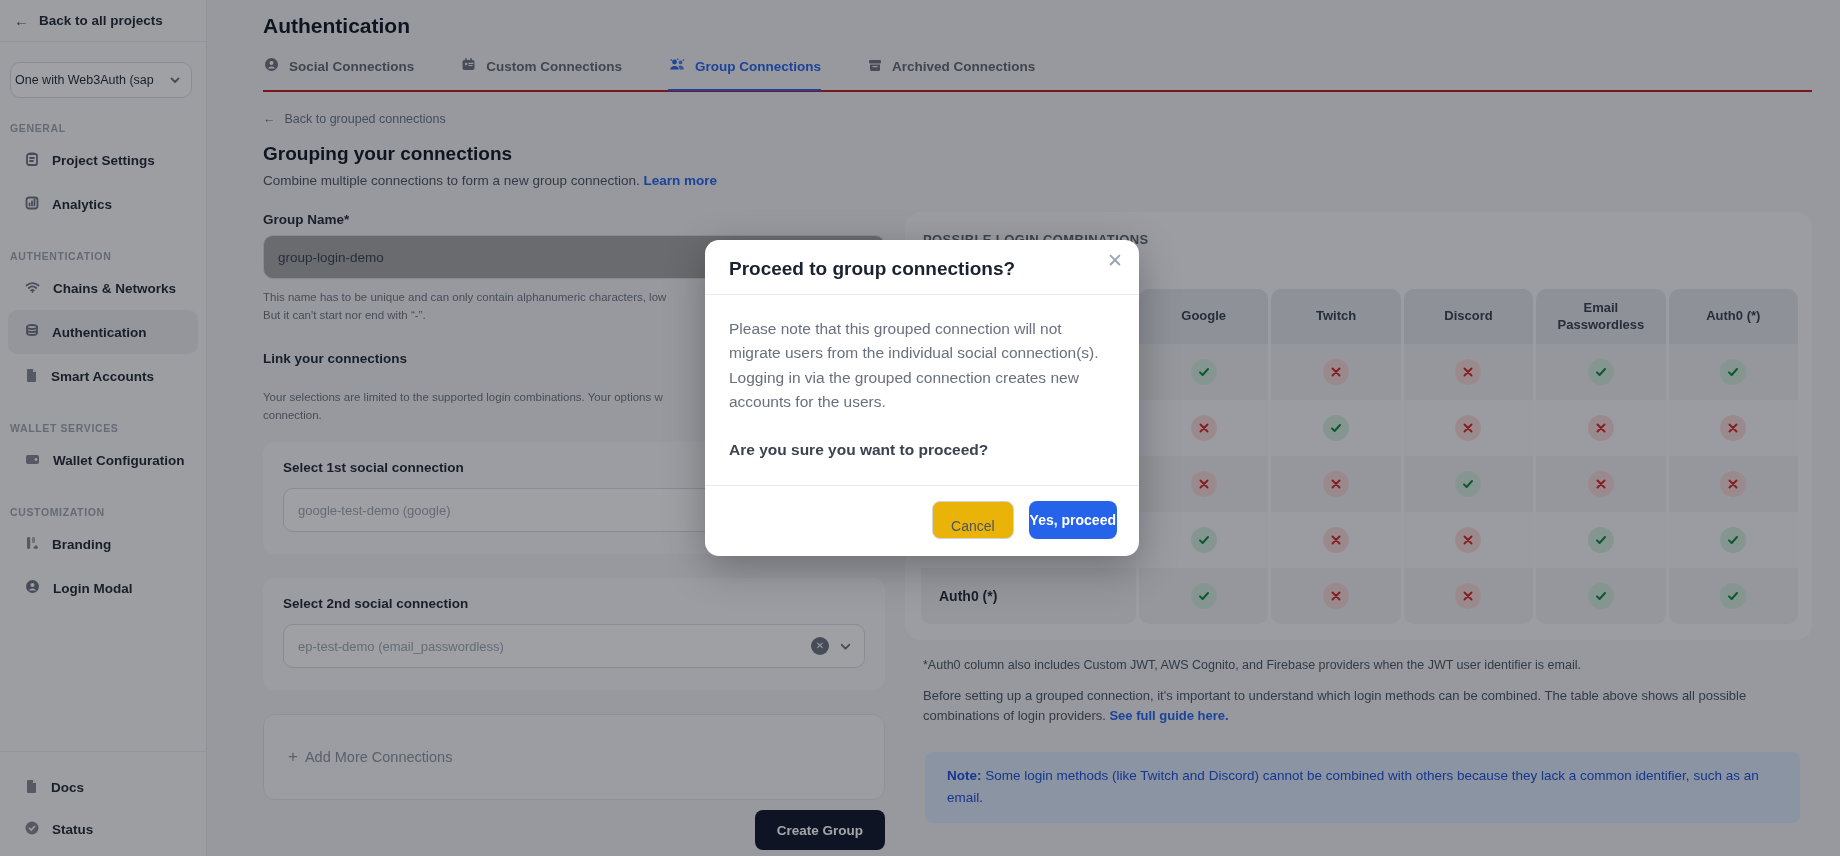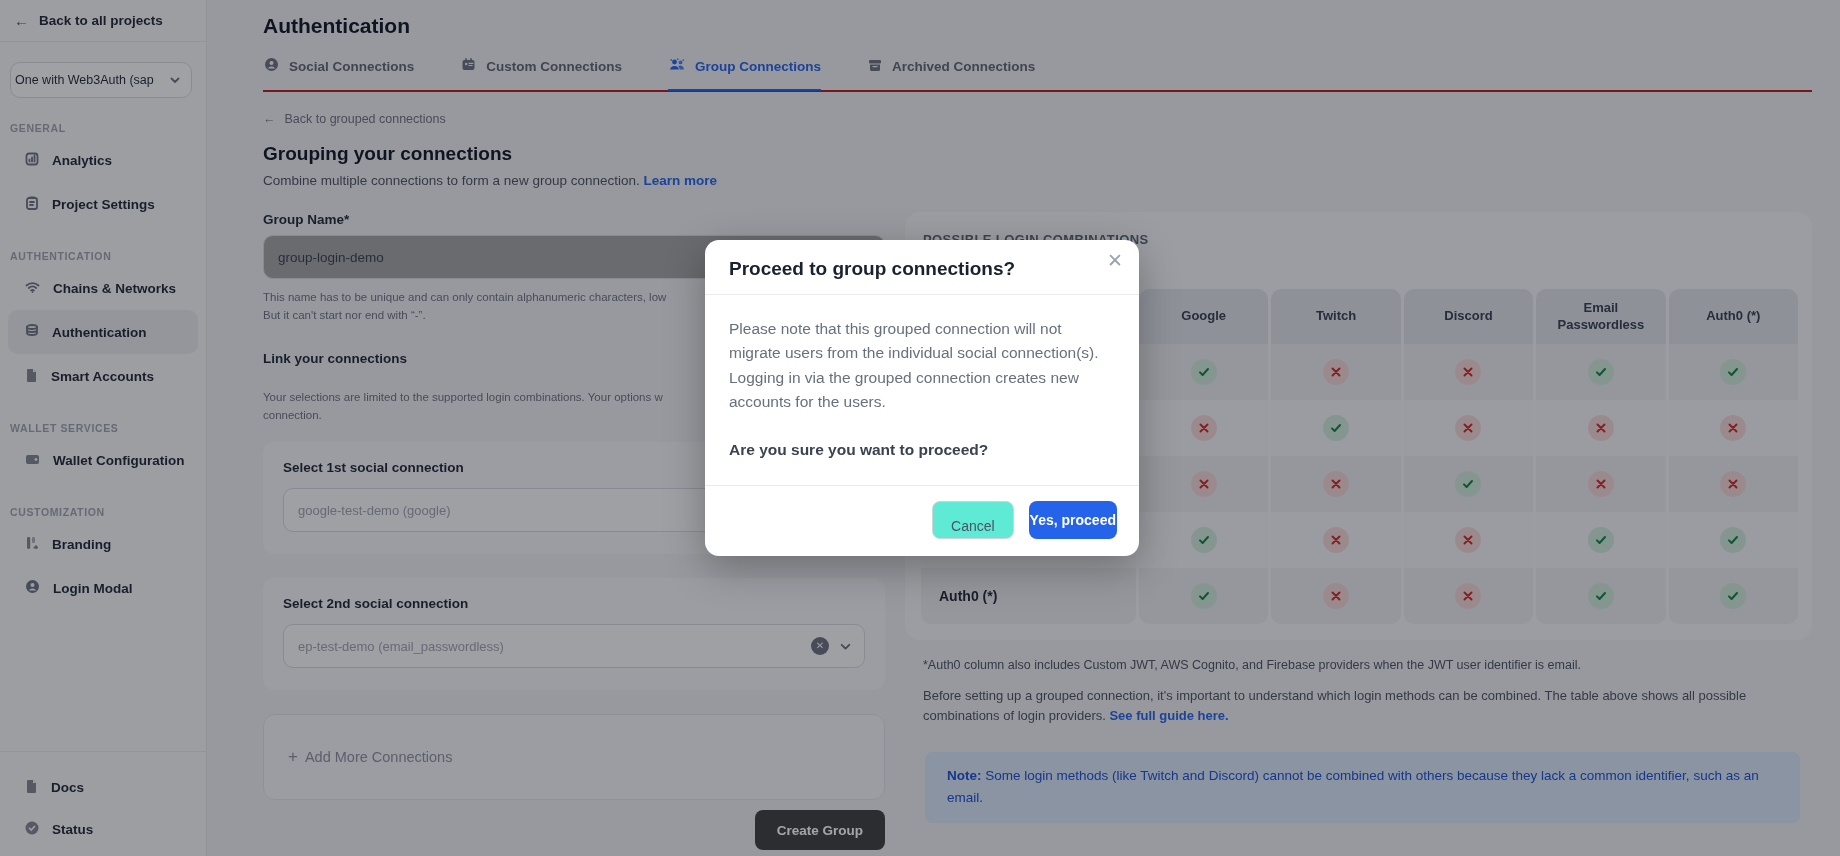--- a/index.html
+++ b/index.html
@@ -75,21 +75,21 @@
     font-size:13px; color:#9ca3af; cursor:pointer; }
   .select-box .sval { flex:1; }
   .clear-dot { width:18px; height:18px; border-radius:50%; background:#6b7280;
     color:#f3f4f7; font-size:10px; line-height:18px; text-align:center; margin-right:10px;
     cursor:pointer; font-weight:700; }
   .add-more { margin-top:24px; height:86px; border:1px solid #dee1e6; background:#f3f4f7;
     border-radius:12px; display:flex; align-items:center; padding-left:24px;
     font-size:14.5px; color:#8a919c; cursor:pointer; }
   .add-more .plus { font-size:17px; margin-right:7px; }
   .create-row { display:flex; justify-content:flex-end; margin-top:10px; }
-  .btn-primary { height:40px; padding:0 22px; background:#404040; color:#fff;
+  .btn-primary { height:40px; padding:0 22px; background:#0f172a; color:#fff;
     border:none; border-radius:8px; font-size:13.5px; font-weight:600;
     font-family:inherit; cursor:pointer; }
 
   
   .combo-panel { background:#f3f4f7; border-radius:16px; padding:20px 14px 16px 16px; }
   .combo-title { font-size:13px; font-weight:700; color:#5b6472; letter-spacing:.03em;
     margin:0 0 42px 2px; }
   .combo-grid { display:grid; grid-template-columns:215px repeat(5, 1fr); column-gap:3px; }
   .gh { height:55px; background:#dee1e7; border-radius:10px 10px 0 0; display:flex;
     align-items:center; justify-content:center; text-align:center;
@@ -117,21 +117,21 @@
     border-radius:14px; z-index:60; box-shadow:0 12px 40px rgba(0,0,0,.28); }
   .modal-head { padding:18px 24px 14px; position:relative; border-bottom:1px solid #e9ebef; }
   .modal-title { font-size:19px; font-weight:700; color:#1a2230; }
   .modal-close { position:absolute; top:11px; right:16px; font-size:19px; color:#9aa3af;
     cursor:pointer; line-height:1; }
   .modal-body { padding:22px 26px 2px 24px; }
   .modal-body p { font-size:15.5px; color:#68707e; line-height:1.58; }
   .modal-q { font-size:15.5px; font-weight:700; color:#3b4250; margin:26px 0 24px; }
   .modal-foot { border-top:1px solid #e9ebef; padding:15px 22px 17px;
     display:flex; justify-content:flex-end; gap:15px; }
-  .btn-cancel { height:38px; padding:16px 18px; background:#5eead4; color:#4b5563;
+  .btn-cancel { height:38px; padding:16px 18px; background:#eab308; color:#4b5563;
     border:1px solid #cfd4db; border-radius:8px; font-size:14px; font-family:inherit; cursor:pointer; }
   .btn-confirm { height:38px; padding:0 1px; background:#2563eb; color:#fff;
     border:none; border-radius:8px; font-size:14px; font-weight:600;
     font-family:inherit; cursor:pointer; }
 </style>
 </head>
 <body>
 
 <div class="app">
 
@@ -144,31 +144,31 @@
     <div class="project-select">
       <span class="pname">One with Web3Auth (sap</span>
       <svg width="12" height="12" viewBox="0 0 12 12">
           <path d="M2.5 4.5 L6 8 L9.5 4.5" class="icon-g"></path>
         </svg>
     </div>
     <div id="side-sections">
         <div class="section-label">GENERAL</div>
         <div class="side-item">
           <span><svg width="16" height="16" viewBox="0 0 16 16">
+              <rect x="3" y="3" width="10" height="11" rx="2" class="icon-g"></rect>
+              <path d="M6 2.5h4M6 7h4M6 10h3" class="icon-g"></path>
+            </svg></span>
+          <span>Project Settings</span>
+        </div>
+        <div class="side-item">
+          <span><svg width="16" height="16" viewBox="0 0 16 16">
               <rect x="2.5" y="2.5" width="11" height="11" rx="2.5" class="icon-g"></rect>
               <path d="M5.5 10.5v-2M8 10.5v-4M10.5 10.5v-6" class="icon-g"></path>
             </svg></span>
           <span>Analytics</span>
-        </div>
-        <div class="side-item">
-          <span><svg width="16" height="16" viewBox="0 0 16 16">
-              <rect x="3" y="3" width="10" height="11" rx="2" class="icon-g"></rect>
-              <path d="M6 2.5h4M6 7h4M6 10h3" class="icon-g"></path>
-            </svg></span>
-          <span>Project Settings</span>
         </div>
         <div class="section-label">AUTHENTICATION</div>
         <div class="side-item">
           <span><svg width="17" height="16" viewBox="0 0 17 16">
               <path d="M2.5 6.5a9 9 0 0 1 12 0M4.8 9a5.7 5.7 0 0 1 7.4 0M7.1 11.4a2.5 2.5 0 0 1 2.8 0" class="icon-g"></path>
               <circle cx="8.5" cy="13" r="0.9" class="icon-f"></circle>
             </svg></span>
           <span>Chains &amp; Networks</span>
         </div>
         <div class="side-item active">

